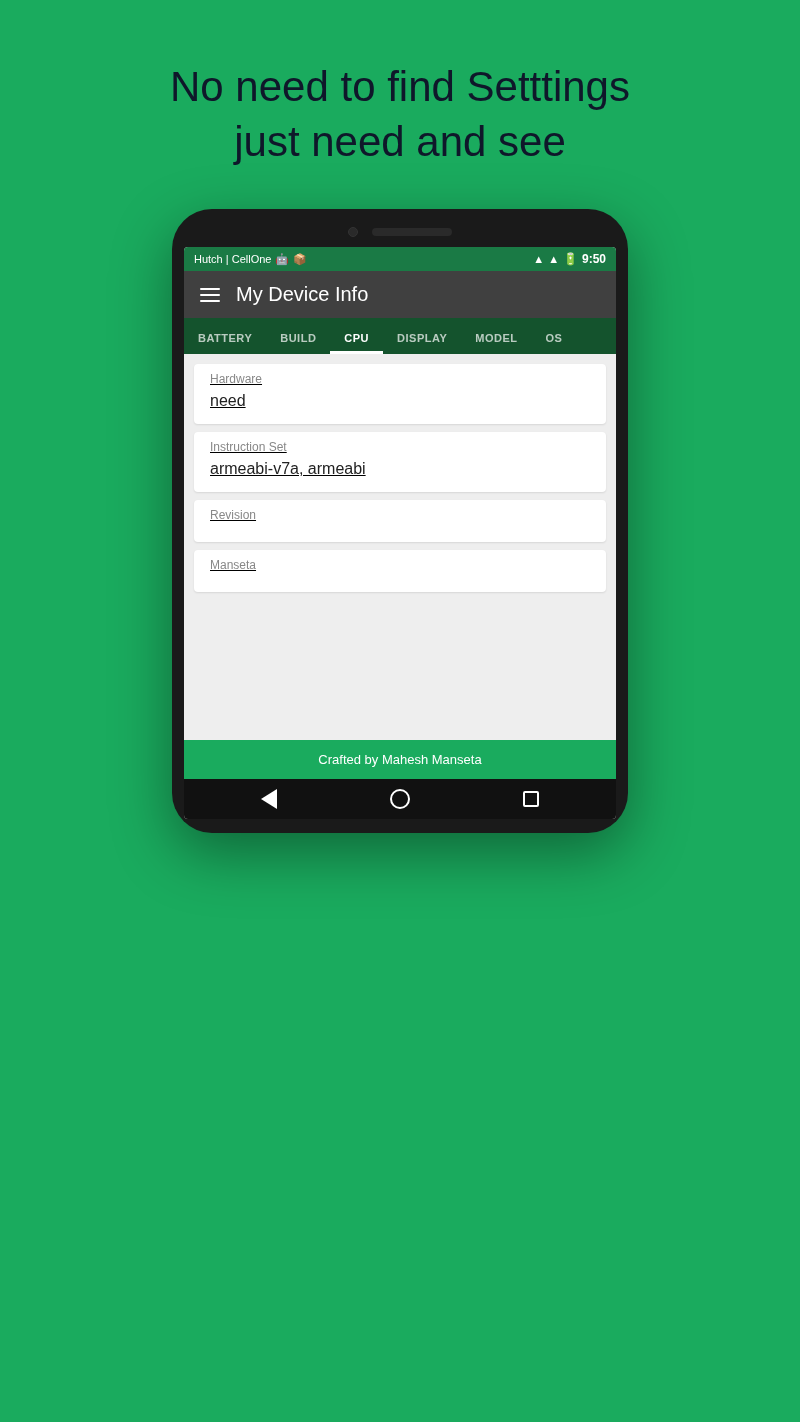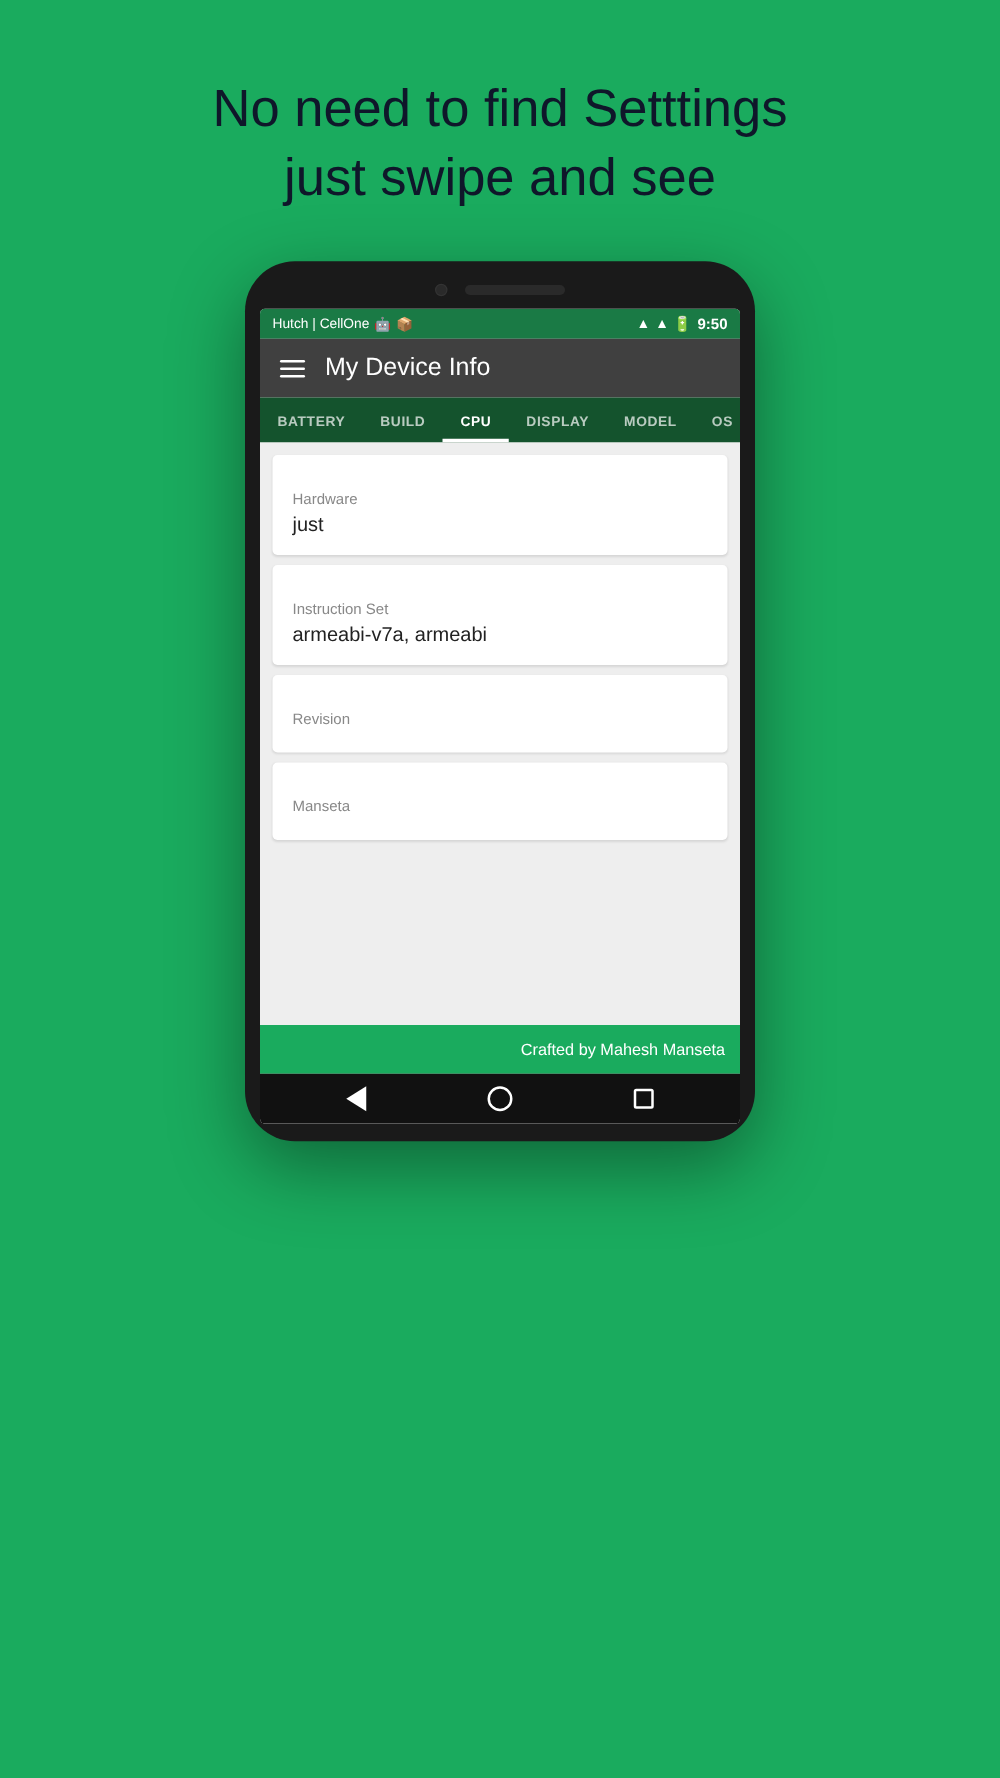--- a/index.html
+++ b/index.html
@@ -22,21 +22,21 @@
       line-height: 1.3;
     }
 
     .hero-text h1 {
       font-size: 42px;
       font-weight: 300;
     }
 
     
     .phone-shell {
-      width: 408px;
+      width: 456px;
       background: #1a1a1a;
       border-radius: 40px;
       padding: 18px 12px 14px 12px;
       box-shadow: 0 20px 60px rgba(0,0,0,0.4);
       position: relative;
     }
 
     .phone-top-bar {
       display: flex;
       justify-content: center;
@@ -166,22 +166,23 @@
       background: #eeeeee;
       padding: 10px 10px;
       display: flex;
       flex-direction: column;
       gap: 8px;
     }
 
     .info-card {
       background: white;
       border-radius: 4px;
-      padding: 28px 16px 14px 16px;
+      padding: 8px 16px 14px 16px;
       box-shadow: 0 1px 2px rgba(0,0,0,0.1);
+      text-decoration: underline;
     }
 
     .info-label {
       font-size: 12px;
       color: #888;
       margin-bottom: 6px;
     }
 
     .info-value {
       font-size: 16px;
@@ -189,21 +190,21 @@
     }
 
     .empty-space {
       height: 130px;
     }
 
     
     .phone-footer {
       background: #1aab5e;
       color: white;
-      text-align: right;
+      text-align: center;
       padding: 12px;
       font-size: 13px;
     }
 
     
     .nav-bar {
       background: #111;
       display: flex;
       justify-content: space-around;
       align-items: center;
@@ -234,21 +235,21 @@
       border: 2px solid white;
       border-radius: 2px;
     }
   </style>
 </head>
 <body>
 
 <div class="hero-text">
   <h1>
     <span>No need to find Setttings</span><br>
-    <span>just swipe and see</span>
+    <span>just need and see</span>
   </h1>
 </div>
 
 <div class="phone-shell">
 
   <div class="phone-top-bar">
     <div class="phone-camera"></div>
     <div class="phone-speaker"></div>
   </div>
 
@@ -282,21 +283,21 @@
       <div class="tab-item">BUILD</div>
       <div class="tab-item active">CPU</div>
       <div class="tab-item">DISPLAY</div>
       <div class="tab-item">MODEL</div>
       <div class="tab-item">OS</div>
     </div>
 
     <div class="content-area">
       <div class="info-card">
         <div class="info-label">Hardware</div>
-        <div class="info-value">just</div>
+        <div class="info-value">need</div>
       </div>
       <div class="info-card">
         <div class="info-label">Instruction Set</div>
         <div class="info-value">armeabi-v7a, armeabi</div>
       </div>
       <div class="info-card">
         <div class="info-label">Revision</div>
       </div>
       <div class="info-card">
         <div class="info-label">Manseta</div>

